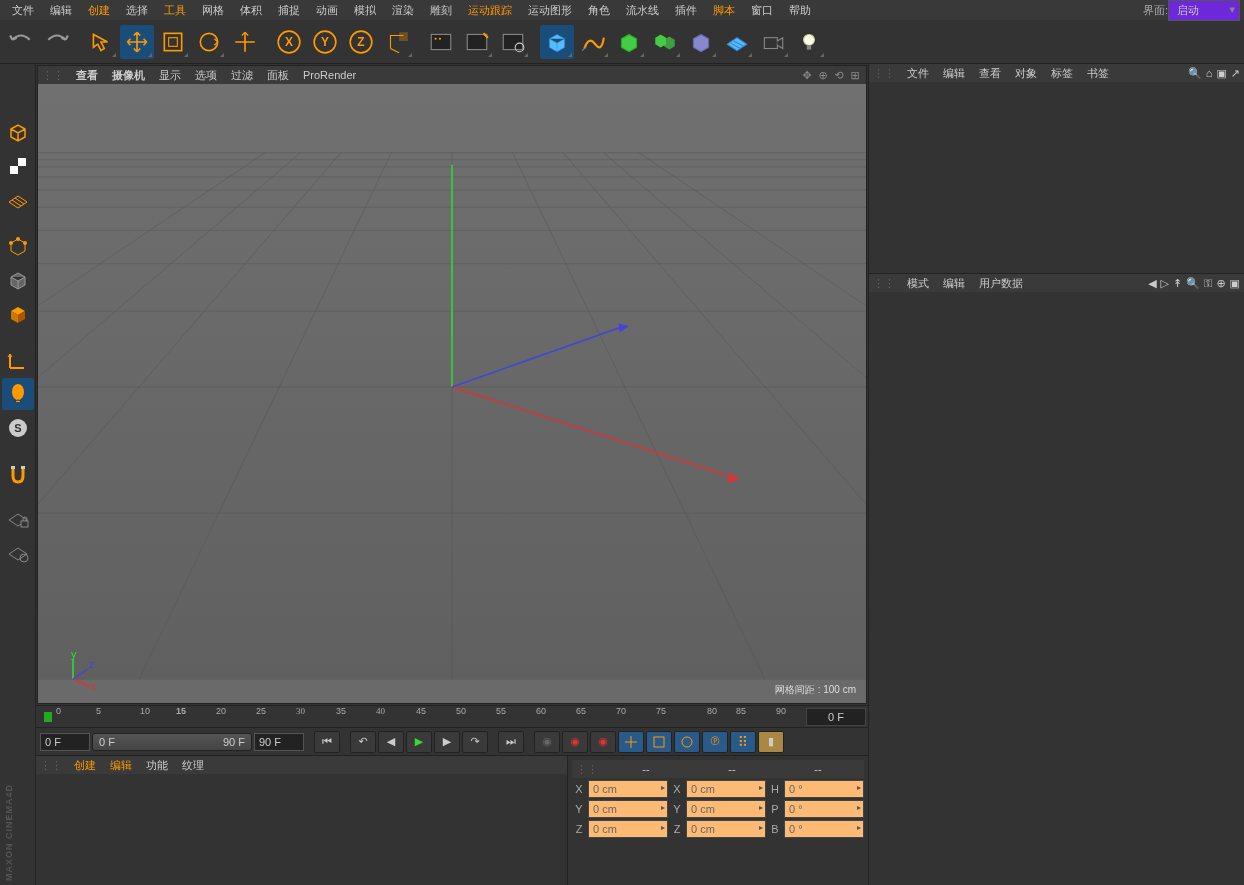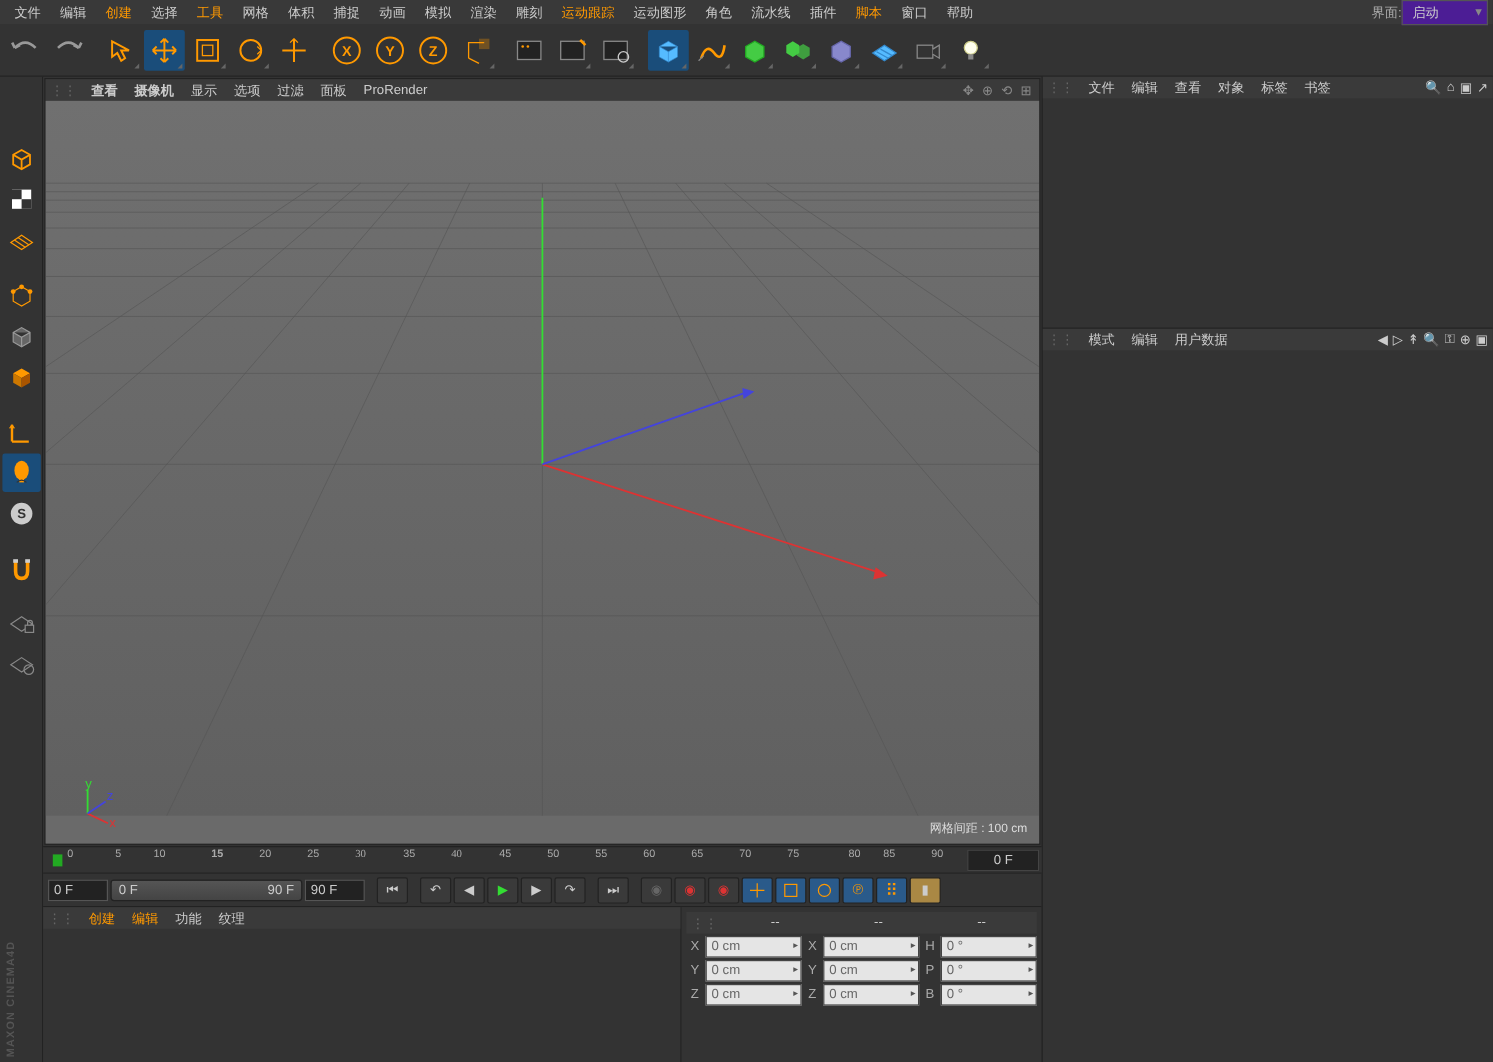--- a/index.html
+++ b/index.html
@@ -2,21 +2,21 @@
 <html><head>
 <meta charset="utf-8">
 <style>
 *{margin:0;padding:0;box-sizing:border-box;font-family:"Microsoft YaHei",Arial,sans-serif;font-size:11px;color:#ccc;user-select:none}
 body{background:#333;width:1244px;height:885px;overflow:hidden}
 .menubar{height:20px;background:#393939;display:flex;align-items:center;padding:0 4px}
 .menubar .item{padding:2px 8px;cursor:pointer}
 .menubar .item.hl{color:#f90}
 .menubar .spacer{flex:1}
 .menubar .layout-label{color:#aaa;margin-right:0}
-.menubar .layout-sel{background:#4c1d95;padding:2px 40px 2px 8px;border:1px solid #555;position:relative}
+.menubar .layout-sel{background:#6d28d9;padding:2px 40px 2px 8px;border:1px solid #555;position:relative}
 .menubar .layout-sel::after{content:"▾";position:absolute;right:4px;color:#888}
 .toolbar{height:44px;background:#333;display:flex;align-items:center;padding:2px 4px;gap:2px;border-bottom:1px solid #222}
 .tb-btn{width:34px;height:34px;display:flex;align-items:center;justify-content:center;border-radius:2px;cursor:pointer;position:relative}
 .tb-btn.corner::after{content:"";position:absolute;bottom:2px;right:2px;width:0;height:0;border-left:4px solid transparent;border-bottom:4px solid #666}
 .tb-sep{width:6px}
 .tb-btn.active{background:#1a4d7a}
 .tb-btn svg{width:26px;height:26px}
 .main{display:flex;height:calc(100% - 64px)}
 .left-tools{width:36px;background:#333;display:flex;flex-direction:column;padding:2px;gap:2px;border-right:1px solid #222}
 .lt-btn{width:32px;height:32px;display:flex;align-items:center;justify-content:center;cursor:pointer;border-radius:2px}
@@ -44,21 +44,21 @@
 .tr-btn{width:26px;height:22px;background:#3a3a3a;display:flex;align-items:center;justify-content:center;cursor:pointer;border:1px solid #222;border-radius:2px}
 .tr-btn.on{background:#2a5a8a}
 .bottom{height:130px;display:flex;border-top:1px solid #222}
 .mat-panel{flex:1;background:#333;border-right:1px solid #222}
 .coord-panel{width:300px;background:#333;padding:4px}
 .panel-menu{height:18px;background:#3a3a3a;display:flex;align-items:center;padding:0 4px;gap:2px}
 .panel-menu .pm{padding:1px 6px;cursor:pointer}
 .panel-menu .pm.hl{color:#f90}
 .coord-row{display:flex;align-items:center;gap:2px;margin:2px 0}
 .coord-label{width:14px;text-align:center;color:#aaa}
-.coord-input{flex:1;background:#e5e5e5;border:1px solid #444;padding:2px 4px;color:#666;position:relative}
+.coord-input{flex:1;background:#fdba74;border:1px solid #444;padding:2px 4px;color:#666;position:relative}
 .coord-input::after{content:"▸";position:absolute;right:2px;color:#555;font-size:8px}
 .coord-sel{background:#2a2a2a;border:1px solid #444;padding:2px 4px;flex:1;color:#aaa;text-align:center;position:relative}
 .coord-sel::after{content:"▾";position:absolute;right:4px;color:#666}
 .apply-btn{background:linear-gradient(#555,#444);border:1px solid #666;padding:3px 20px;border-radius:10px;cursor:pointer}
 .right{width:376px;background:#333;display:flex;flex-direction:column;border-left:1px solid #222}
 .obj-panel{height:210px;border-bottom:1px solid #222}
 .attr-panel{flex:1}
 .attr-icons{display:flex;gap:4px;margin-left:auto;color:#888}
 .attr-icons span{cursor:pointer}
 .logo{position:absolute;left:4px;bottom:4px;writing-mode:vertical-rl;transform:rotate(180deg);color:#555;font-size:9px;font-weight:bold;letter-spacing:1px}
@@ -385,21 +385,21 @@
         </div>
         <div class="grid-info">网格间距 : 100 cm</div>
       </div>
     </div>
 
     <div class="timeline">
       <div class="timeline-bar"></div>
       <div class="tl-ruler" id="tlruler">
           <span class="tl-tick" style="left: 4px;">0</span>
           <span class="tl-tick" style="left: 44px;">5</span>
-          <span class="tl-tick" style="left: 76px;">10</span>
+          <span class="tl-tick" style="left: 88px;">10</span>
           <span class="tl-tick" style="left: 124px; font-weight: bold;">15</span>
           <span class="tl-tick" style="left: 164px;">20</span>
           <span class="tl-tick" style="left: 204px;">25</span>
           <span class="tl-tick" style="left: 244px; font-family: Liberation Serif, serif;">30</span>
           <span class="tl-tick" style="left: 284px;">35</span>
           <span class="tl-tick" style="left: 324px; font-family: Liberation Serif, serif;">40</span>
           <span class="tl-tick" style="left: 364px;">45</span>
           <span class="tl-tick" style="left: 404px;">50</span>
           <span class="tl-tick" style="left: 444px;">55</span>
           <span class="tl-tick" style="left: 484px;">60</span>

